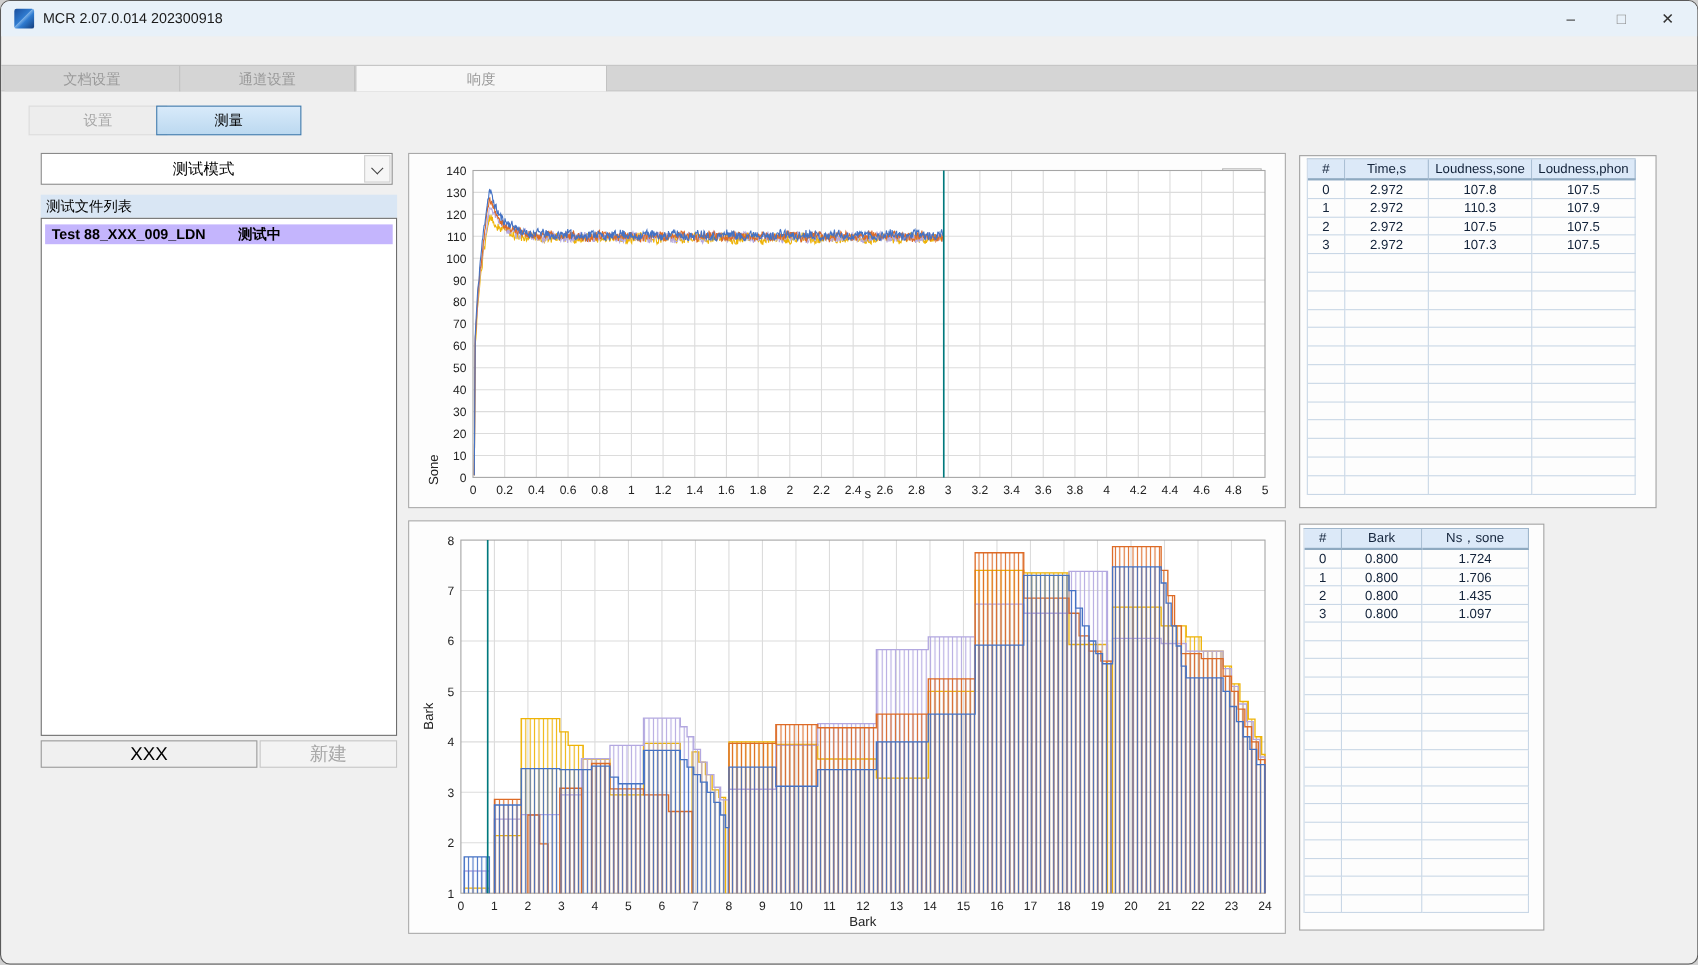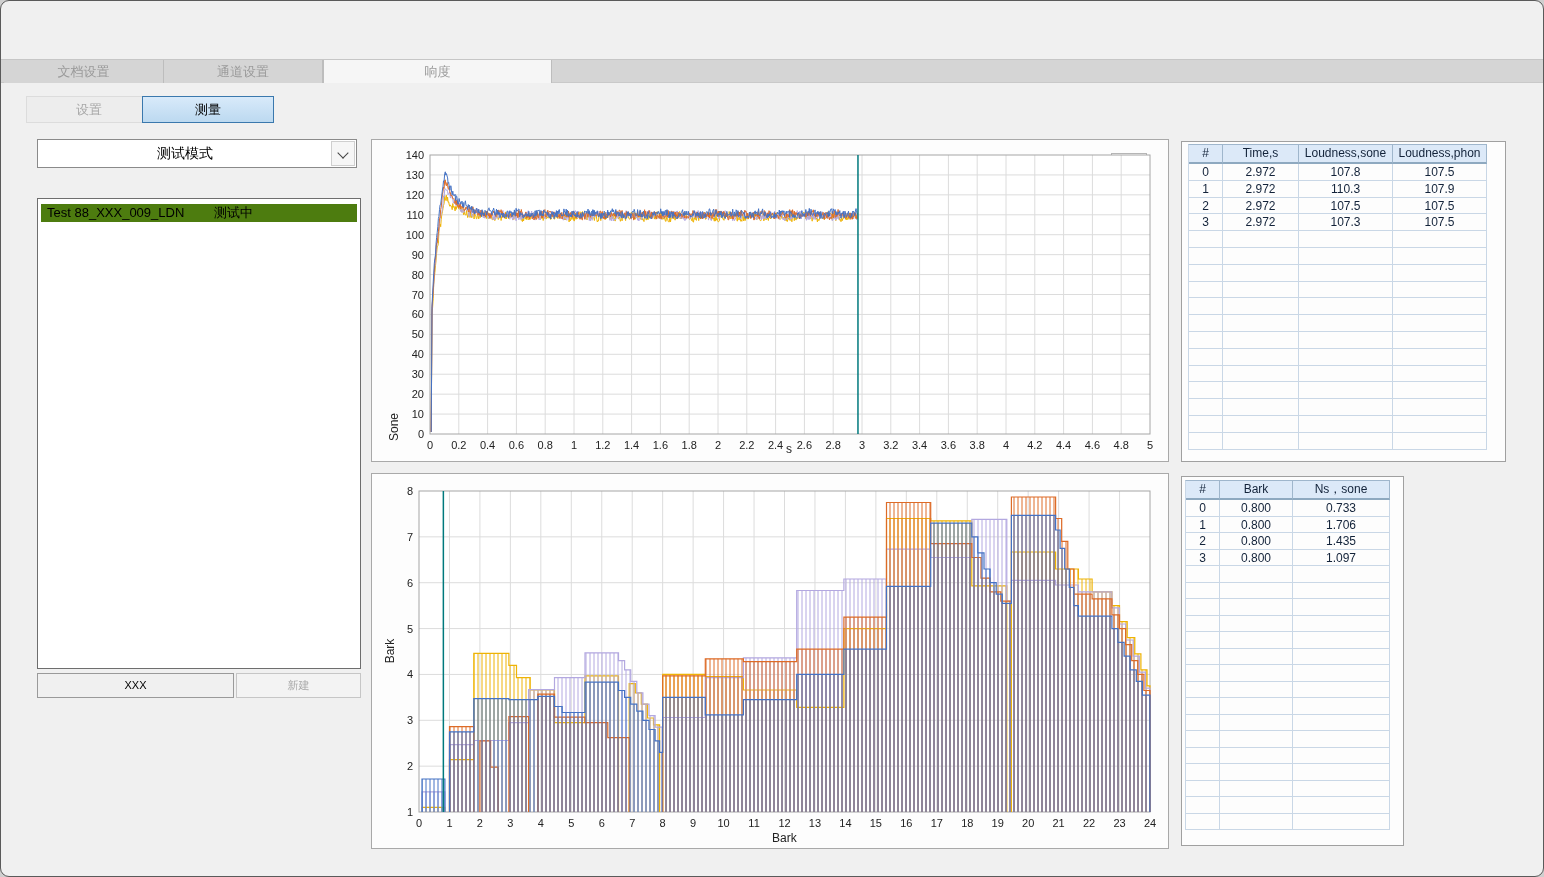--- a/index.html
+++ b/index.html
@@ -35,21 +35,21 @@
   .combo-btn{position:absolute;right:1px;top:1px;width:24px;height:25px;background:#f6f6f6;
              border:1px solid #cfcfcf;}
   .chev{position:absolute;left:7px;top:7px;width:8px;height:8px;border-right:1.5px solid #444;
         border-bottom:1.5px solid #444;transform:rotate(45deg);}
   .list-header{position:absolute;left:36px;top:176px;width:324px;height:21px;background:#d9e6f4;
                font-size:13px;line-height:21px;padding-left:5px;color:#000;}
   .listbox{position:absolute;left:36px;top:197px;width:324px;height:471px;background:#fff;
            border:1px solid #6e6e6e;}
   .list-item{position:absolute;left:3px;top:5px;width:316px;height:18px;line-height:18px;
              font-size:13px;color:#000;padding-left:6px;}
-  .btn{position:absolute;text-align:center;font-size:11px;}
+  .btn{position:absolute;text-align:center;font-size:17px;}
   .btn.std{background:#f0f0f0;border:1px solid #9a9a9a;color:#000;}
   .btn.disabled{background:#f3f3f3;border:1px solid #c6c6c6;color:#a8a8a8;}
   .btn.big{line-height:31px;}
   .btn.stop{background:linear-gradient(#f5f5f5,#e7e7e7);border:1px solid #767676;color:#000;}
   .ctrl-panel{position:absolute;left:36px;top:703px;width:321px;height:142px;background:#fdfdfd;
               border:1px solid #9a9a9a;}
   
   .chart-panel{position:absolute;background:#fdfdfd;border:1px solid #a9a9a9;}
   .axis-title-y{position:absolute;font-size:12px;color:#222;transform:rotate(-90deg);
                 transform-origin:center;}
@@ -65,41 +65,49 @@
   .tcell{border-right:1px solid #c9d7e6;border-bottom:1px solid #c9d7e6;text-align:center;
          font-size:12px;color:#13233a;overflow:hidden;white-space:nowrap;}
   .thead .tcell{background:#dce9f8;border-right:1px solid #9fb6cc;border-bottom:2px solid #8ea9c0;
                 font-size:12px;}
 </style>
 </head>
 <body>
 
 <div class="window">
 
+  <div class="titlebar">
+    <div class="app-icon"></div>
+    <div class="title-text">MCR 2.07.0.014 202300918</div>
+    <div class="win-btn" style="right:92px;">–</div>
+    <div class="win-btn max" style="right:46px;">□</div>
+    <div class="win-btn" style="right:4px;">✕</div>
+  </div>
 
 
   <div class="tabstrip">
     <div class="tab" style="left:3px;width:160px;">文档设置</div>
     <div class="tab" style="left:163px;width:159px;">通道设置</div>
     <div class="tab active" style="left:322px;width:229px;">响度</div>
   </div>
 
   <div class="subtab dim" style="left:25px;top:95px;width:126px;">设置</div>
   <div class="subtab active" style="left:141px;top:95px;width:132px;text-align:center;">测量</div>
 
   <div class="combo">
     <div class="combo-value">测试模式</div>
     <div class="combo-btn">
       <div class="chev"></div>
     </div>
   </div>
 
+  <div class="list-header">测试文件列表</div>
 
   <div class="listbox">
-    <div class="list-item" id="green-item" style="background: #4d7c0f;">
+    <div class="list-item" id="green-item" style="background: #c4b5fd; font-weight: bold;">
       <span>Test 88_XXX_009_LDN</span>
       <span style="margin-left:26px;">测试中</span>
     </div>
   </div>
 
   <div class="btn std" style="left:36px;top:672px;width:197px;height:25px;line-height:23px;">XXX</div>
   <div class="btn disabled" style="left:235px;top:672px;width:125px;height:25px;line-height:23px;">新建</div>
 
 
   <div class="chart-panel" id="top-chart-panel" style="left:370px;top:138px;width:798px;height:323px;">
@@ -475,21 +483,21 @@
   <div class="table-panel" id="bark-table-panel" style="left:1180px;top:475px;width:223px;height:370px;">
       <div class="dtable" style="left: 3px; top: 3px;">
         <div class="trow thead">
           <div class="tcell" style="width: 34px; line-height: 17px; height: 19px;">#</div>
           <div class="tcell" style="width: 73px; line-height: 17px; height: 19px;">Bark</div>
           <div class="tcell" style="width: 97px; line-height: 17px; height: 19px;">Ns，sone</div>
         </div>
         <div class="trow">
           <div class="tcell" style="width: 34px; line-height: 16.5px; height: 16.5px;">0</div>
           <div class="tcell" style="width: 73px; line-height: 16.5px; height: 16.5px;">0.800</div>
-          <div class="tcell" style="width: 97px; line-height: 16.5px; height: 16.5px;">0.733</div>
+          <div class="tcell" style="width: 97px; line-height: 16.5px; height: 16.5px;">1.724</div>
         </div>
         <div class="trow">
           <div class="tcell" style="width: 34px; line-height: 16.5px; height: 16.5px;">1</div>
           <div class="tcell" style="width: 73px; line-height: 16.5px; height: 16.5px;">0.800</div>
           <div class="tcell" style="width: 97px; line-height: 16.5px; height: 16.5px;">1.706</div>
         </div>
         <div class="trow">
           <div class="tcell" style="width: 34px; line-height: 16.5px; height: 16.5px;">2</div>
           <div class="tcell" style="width: 73px; line-height: 16.5px; height: 16.5px;">0.800</div>
           <div class="tcell" style="width: 97px; line-height: 16.5px; height: 16.5px;">1.435</div>

